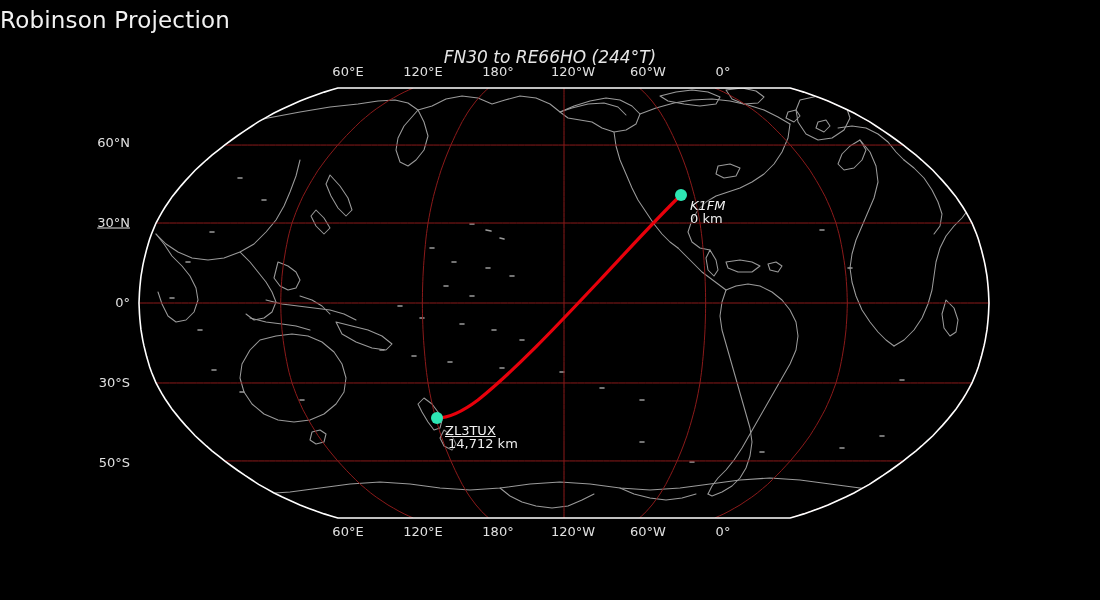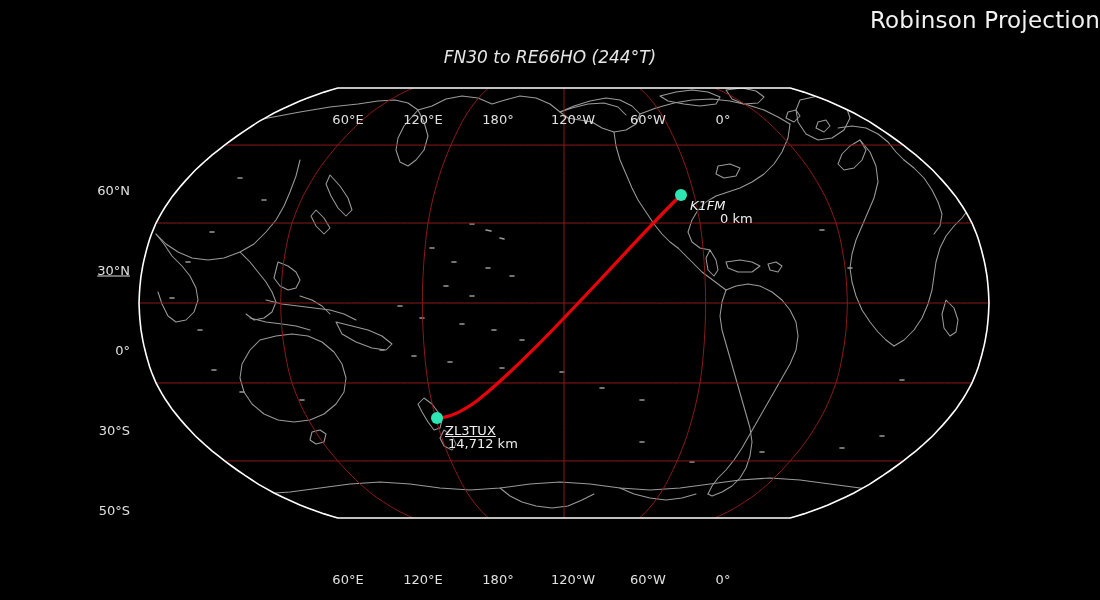--- a/index.html
+++ b/index.html
@@ -18,41 +18,40 @@
     position: relative;
     width: 1100px;
     height: 600px;
     background: #000000;
   }
   .title {
     position: absolute;
     left: 0;
     top: 7px;
     width: 1100px;
-    text-align: right;
+    text-align: left;
     font-size: 23px;
     color: #f2f2f2;
     letter-spacing: 0.2px;
   }
   .subtitle {
     position: absolute;
     left: 0;
     top: 47px;
     width: 1100px;
     text-align: center;
     font-size: 17px;
     color: #e6e6e6;
     font-style: italic;
   }
   .tick-label {
     position: absolute;
     font-size: 13px;
     color: #e0e0e0;
     white-space: nowrap;
-    margin-top: 48px;
   }
   .lon-label { transform: translateX(-50%); }
   .lat-label { transform: translateY(-50%); }
   #map-svg {
     position: absolute;
     left: 0;
     top: 0;
   }
   .station-label {
     position: absolute;
@@ -247,18 +246,18 @@
   <div id="lat-left">
       <div class="tick-label lat-label" style="top: 142px; right: 970px;">60°N</div>
       <div class="tick-label lat-label" style="top: 222px; right: 970px; text-decoration: underline;">30°N</div>
       <div class="tick-label lat-label" style="top: 302px; right: 970px;">0°</div>
       <div class="tick-label lat-label" style="top: 382px; right: 970px;">30°S</div>
       <div class="tick-label lat-label" style="top: 462px; right: 970px;">50°S</div>
     </div>
 
   <div id="station-text">
       <div class="station-label" style="left: 690px; top: 198px; font-style: italic;">K1FM</div>
-      <div class="station-dist" style="left: 720px; top: 211px; text-align: center;">0 km</div>
+      <div class="station-dist" style="left: 690px; top: 211px; text-align: center;">0 km</div>
       <div class="station-label" style="left: 445px; top: 423px; text-decoration: underline;">ZL3TUX</div>
       <div class="station-dist" style="left: 448px; top: 436px;">14,712 km</div>
     </div>
 
 </div>
 
 </body></html>

